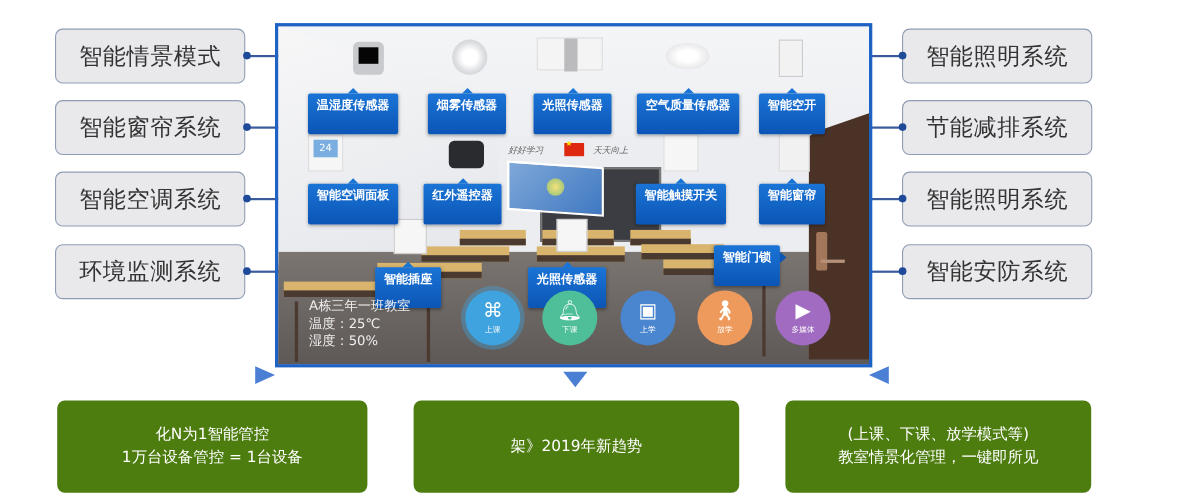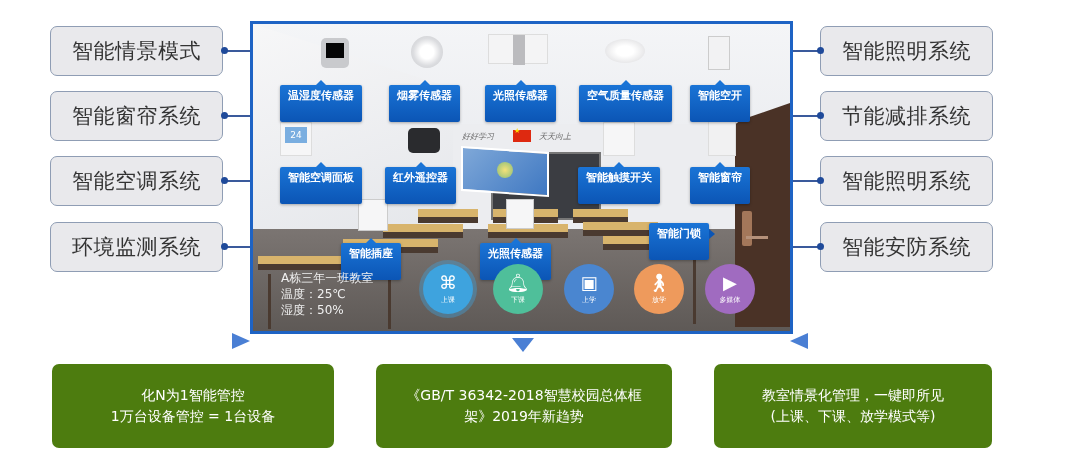--- a/index.html
+++ b/index.html
@@ -266,19 +266,18 @@
 
 <div class="tri tri-right"></div>
 <div class="tri tri-down"></div>
 <div class="tri tri-left"></div>
 
 <div class="info-box" style="left:52px;width:282px;">
   <div>化N为1智能管控</div>
   <div>1万台设备管控 = 1台设备</div>
 </div>
 <div class="info-box" style="left:376px;width:296px;">
-  <div>《GB/T 36342-2018智慧校园总体框</div>
   <div>架》2019年新趋势</div>
 </div>
 <div class="info-box" style="left:714px;width:278px;">
+  <div>(上课、下课、放学模式等)</div>
   <div>教室情景化管理，一键即所见</div>
-  <div>(上课、下课、放学模式等)</div>
 </div>
 
 </body></html>

